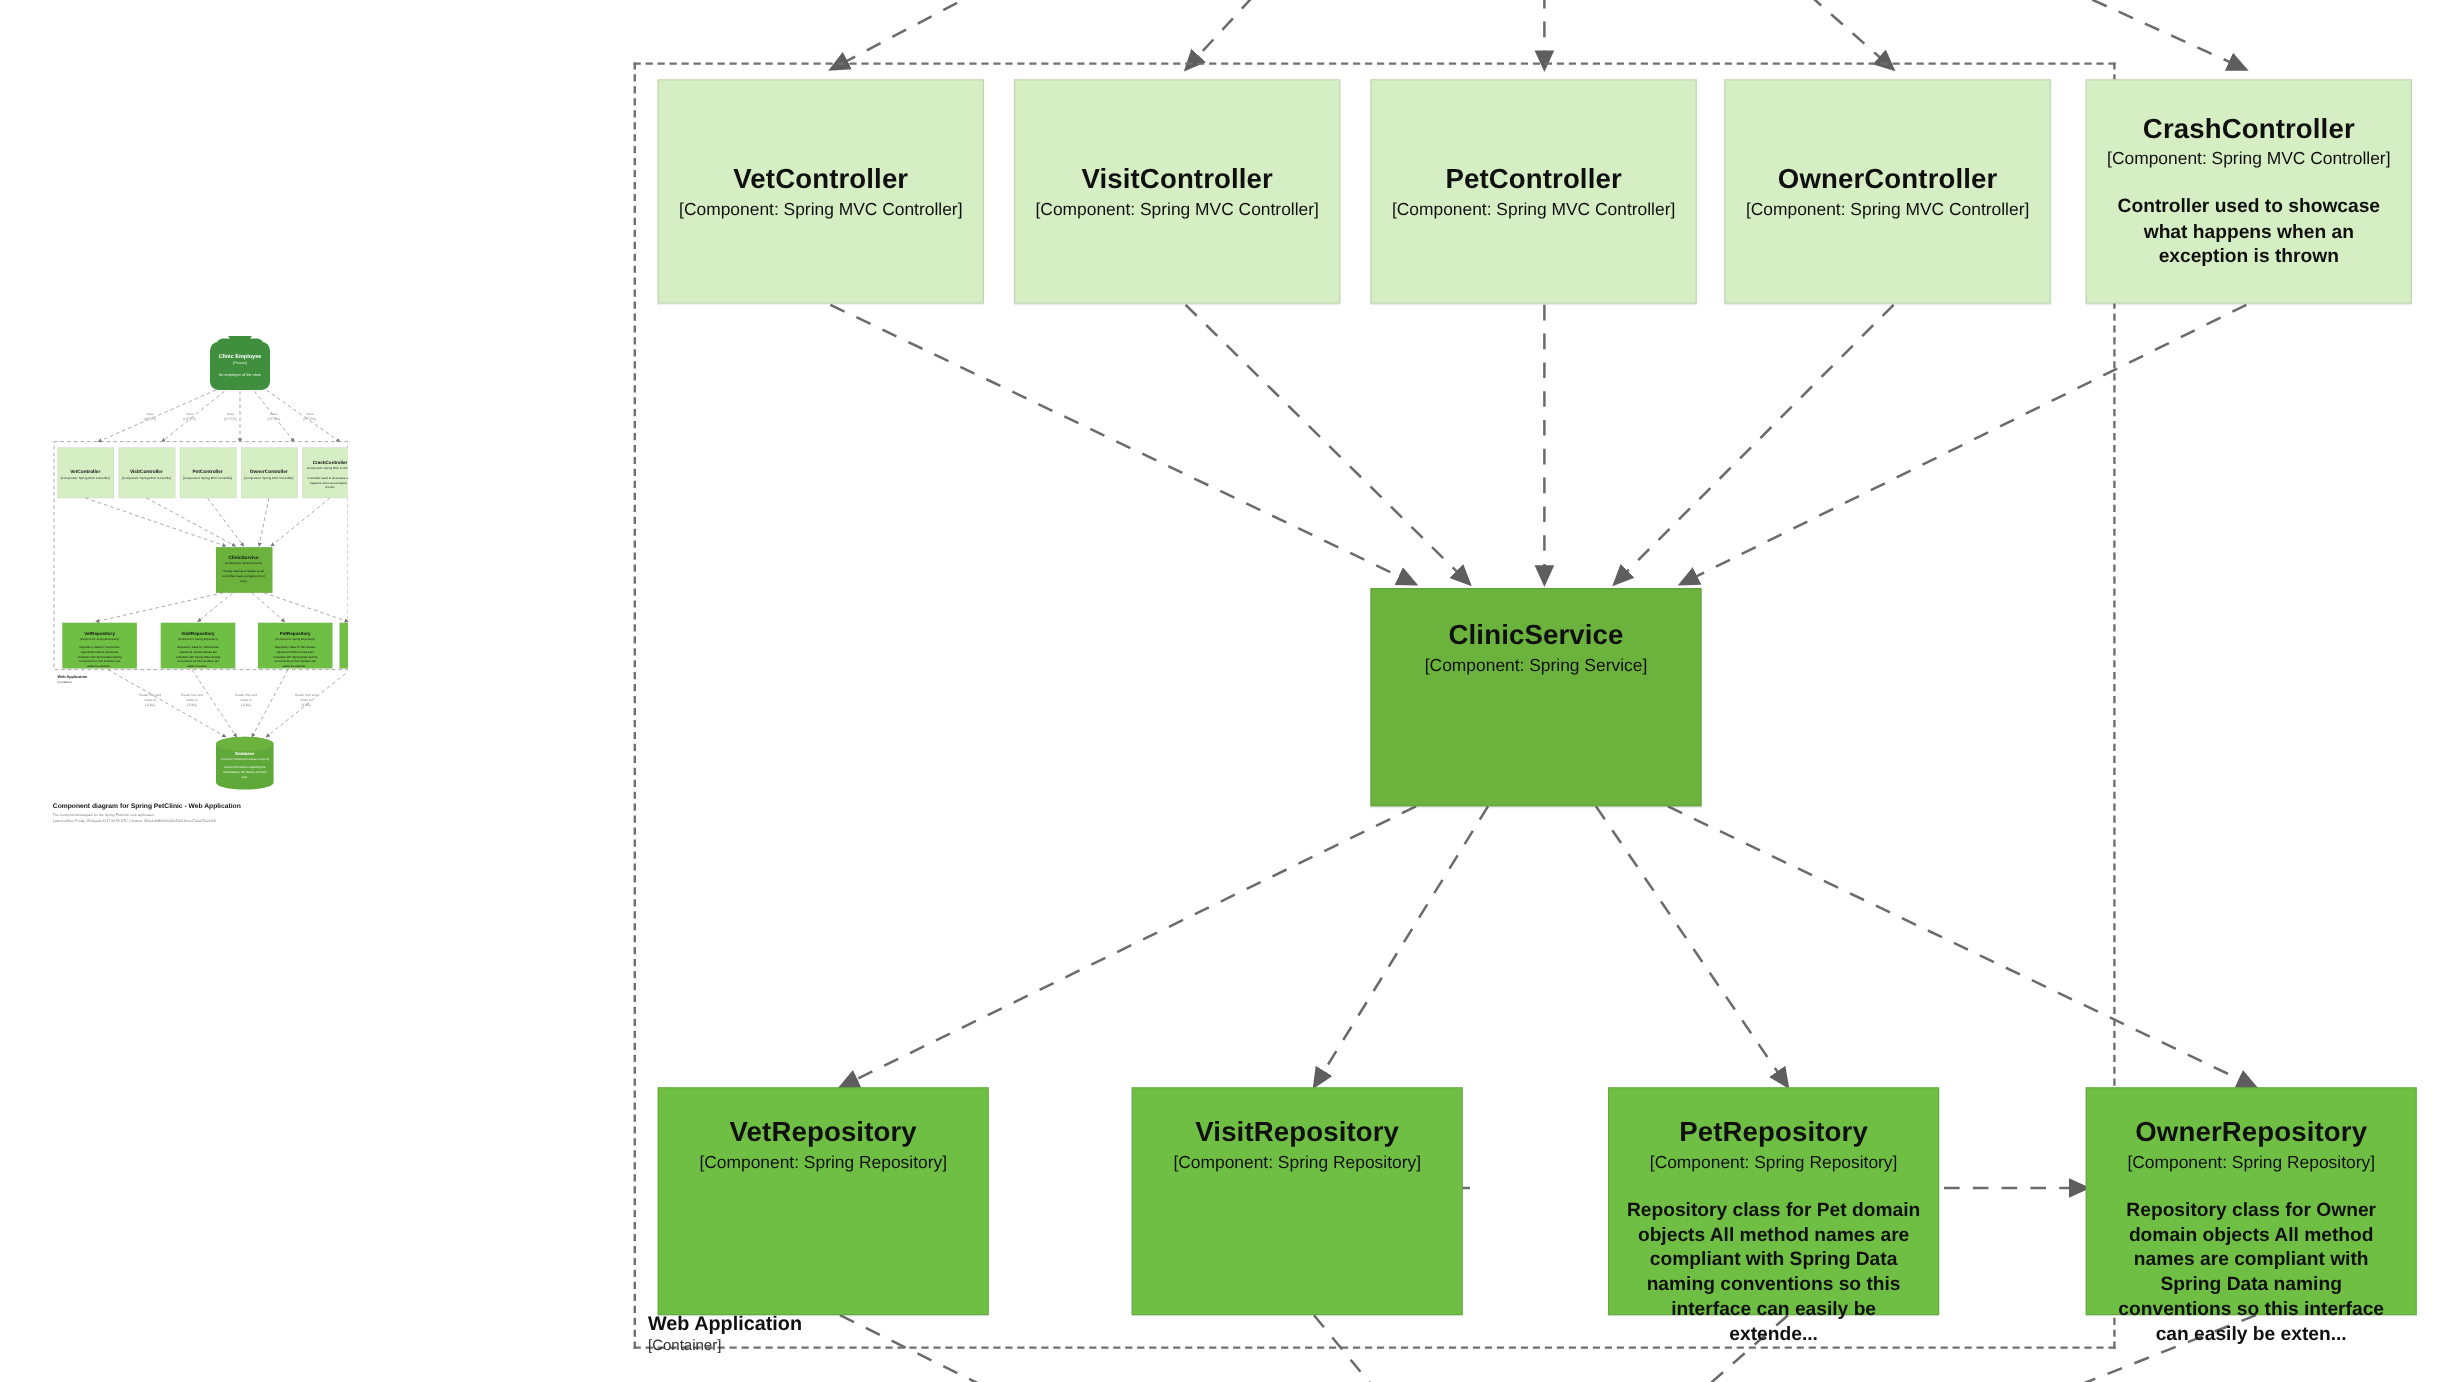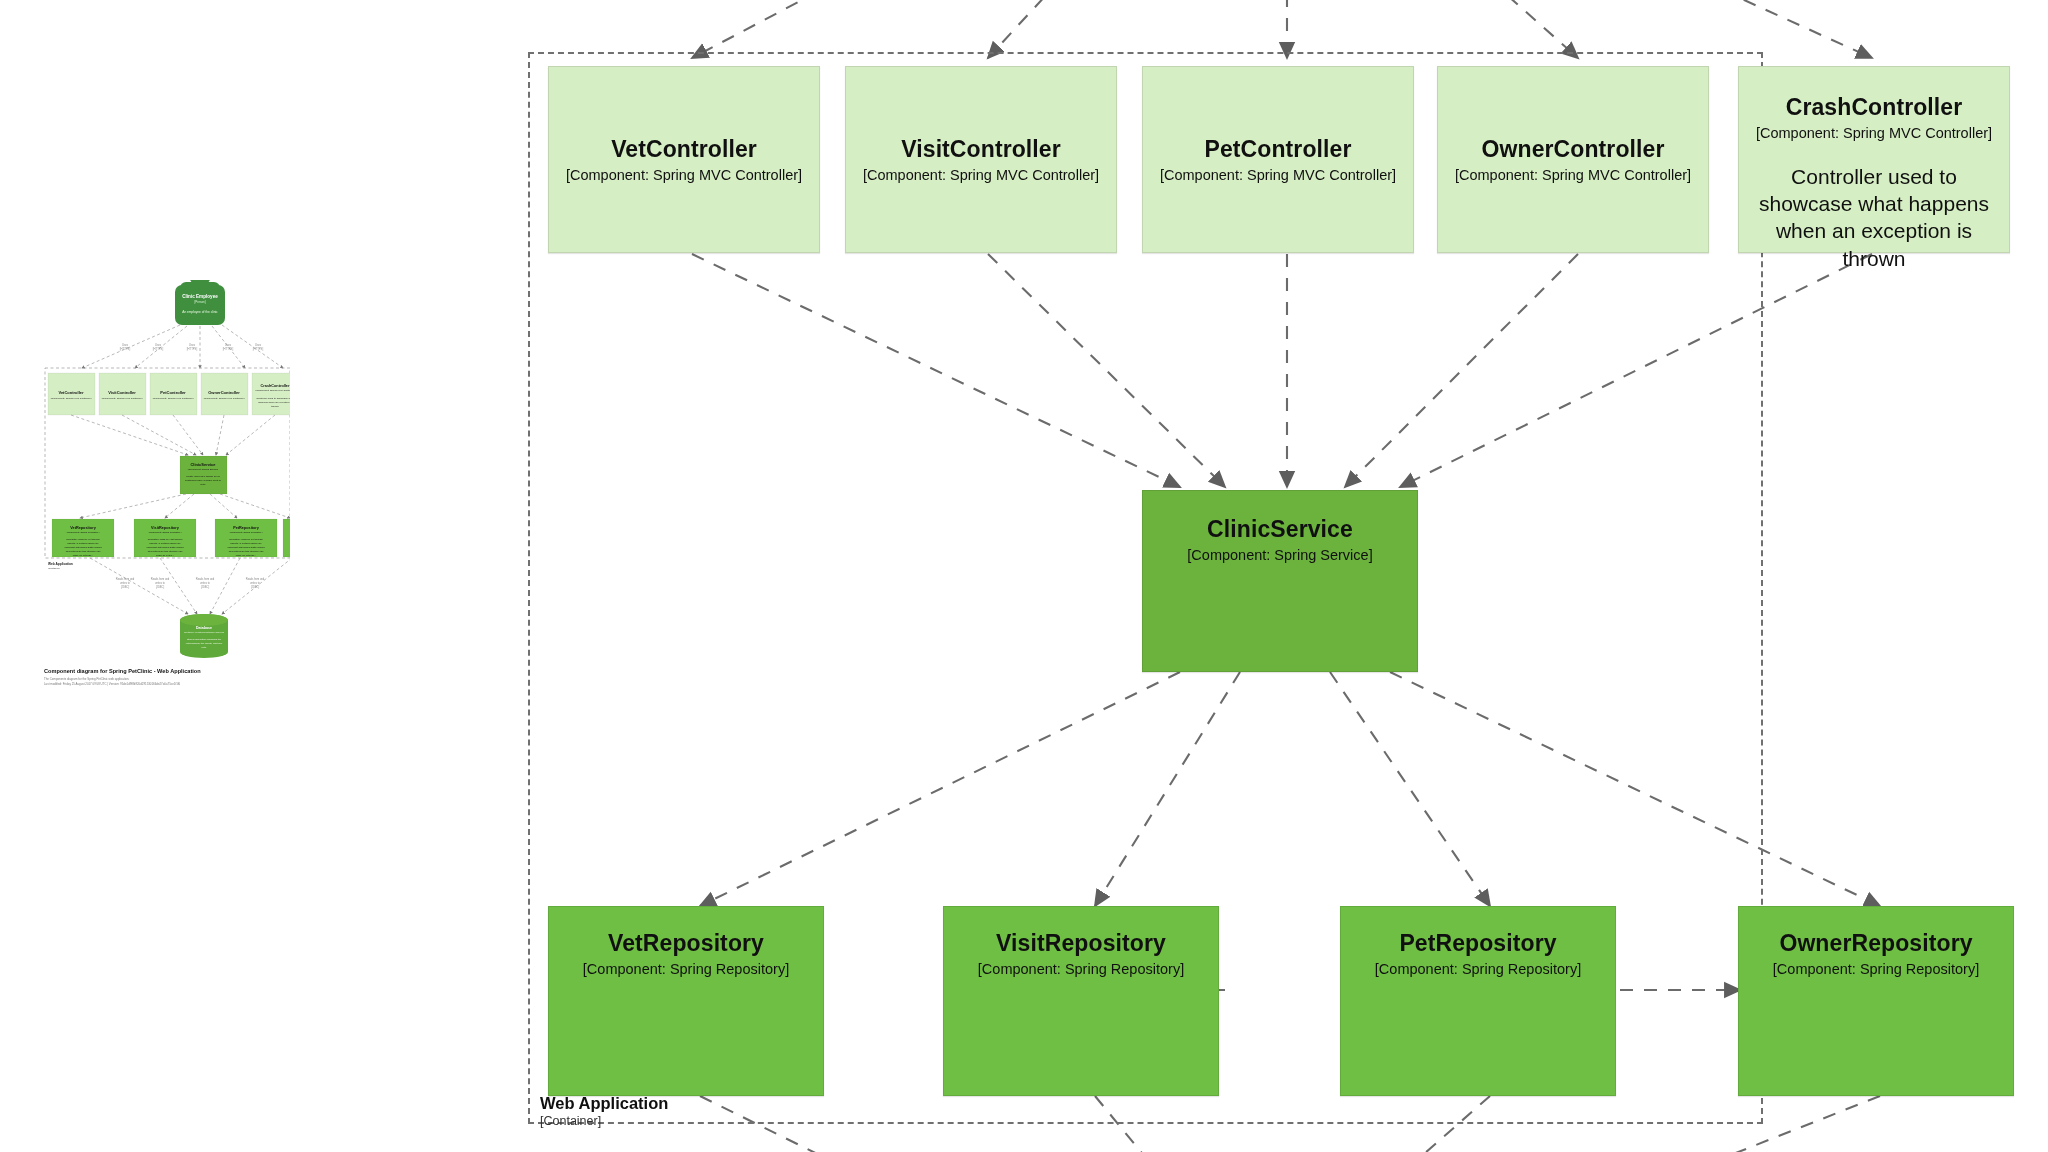--- a/index.html
+++ b/index.html
@@ -26,21 +26,21 @@
     position: absolute;
     border: 1px solid rgba(0,0,0,0.10);
     text-align: center;
     padding: 18px 14px 0 14px;
     line-height: 1.22;
     color: #101010;
     box-shadow: 0 1px 1px rgba(0,0,0,0.10);
   }
   .node .title { font-weight: bold; font-size: 23px; letter-spacing: .1px; }
   .node .tech  { font-size: 14.5px; margin-top: 4px; }
-  .node .desc  { font-size: 21px; margin-top: 20px; line-height: 1.30; }
+  .node .desc  { font-size: 16px; margin-top: 20px; line-height: 1.30; font-weight: bold; }
 
   .lvl-controller { background: #d6eec4; }
   .lvl-service    { background: #6cb33e; }
   .lvl-repo       { background: #70bf45; }
 
   
   .vcenter { display: flex; flex-direction: column; justify-content: center; padding-top: 0; }
 
   
   #container-boundary {
@@ -325,21 +325,23 @@
     </div>
 
     <div class="node lvl-repo" style="left:943px; top:906px; width:276px; height:190px; padding-top:22px;">
       <div class="title">VisitRepository</div>
       <div class="tech">[Component: Spring Repository]</div>
     </div>
 
     <div class="node lvl-repo" style="left:1340px; top:906px; width:276px; height:190px; padding-top:22px;">
       <div class="title">PetRepository</div>
       <div class="tech">[Component: Spring Repository]</div>
+      <div class="desc">Repository class for Pet domain objects All method names are compliant with Spring Data naming conventions so this interface can easily be extende...</div>
     </div>
 
     <div class="node lvl-repo" style="left:1738px; top:906px; width:276px; height:190px; padding-top:22px;">
       <div class="title">OwnerRepository</div>
       <div class="tech">[Component: Spring Repository]</div>
+      <div class="desc">Repository class for Owner domain objects All method names are compliant with Spring Data naming conventions so this interface can easily be exten...</div>
     </div>
 
   </div>
 </div>
 
 </body></html>

